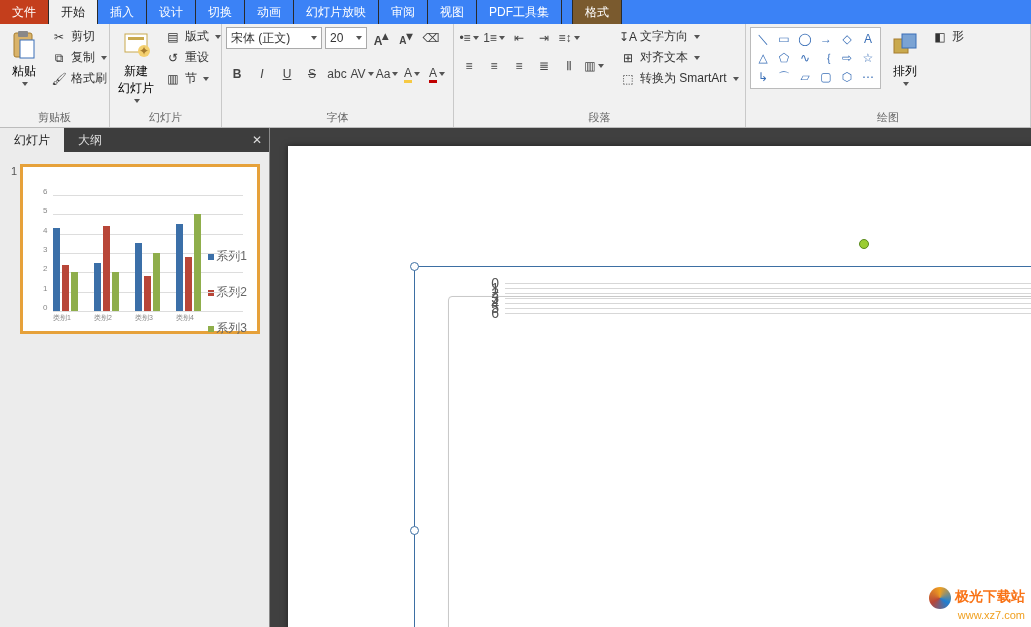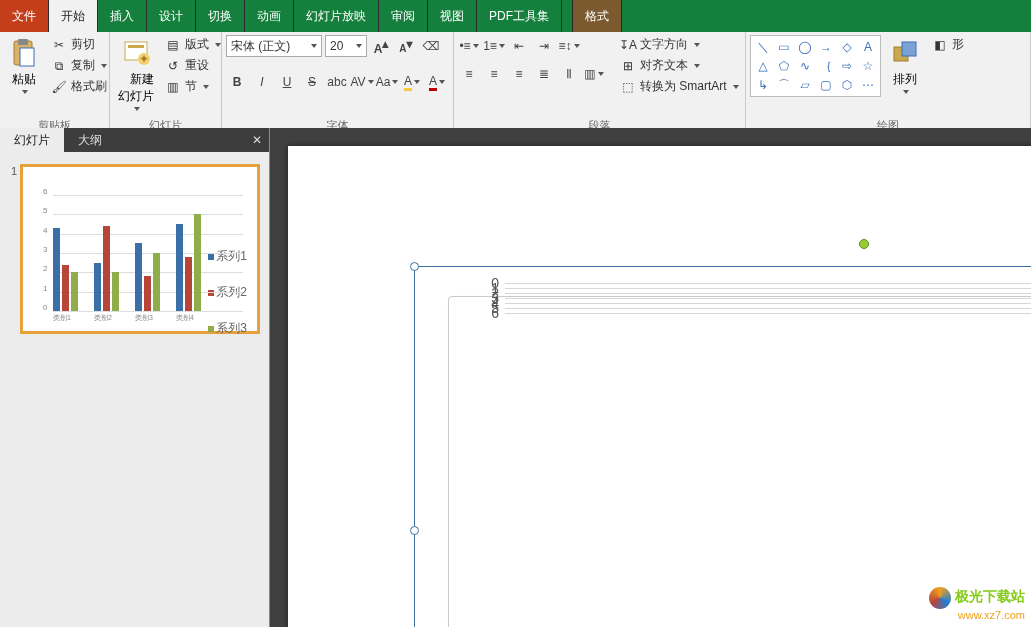--- a/index.html
+++ b/index.html
@@ -1,17 +1,17 @@
 <!DOCTYPE html>
 <html><head>
 <meta charset="utf-8">
 <style>
 *{box-sizing:border-box;margin:0;padding:0;font-family:"Microsoft YaHei",sans-serif;font-size:12px;user-select:none}
 html,body{width:1031px;height:627px;overflow:hidden;background:#404040}
-.tabbar{height:32px;background:#15803d;display:flex;align-items:stretch}
+.tabbar{height:24px;background:#3b82f6;display:flex;align-items:stretch}
 .tab{padding:0 12px;display:flex;align-items:center;color:#fff;border-right:1px solid #2a2a2a;cursor:pointer}
 .tab.file{background:#c43e1c}
 .tab.active{background:#f1f1f1;color:#222}
 .tab.ctx{background:#7a5a2e;border-left:1px solid #2a2a2a}
 .ribbon{height:104px;background:#f1f1f1;border-bottom:1px solid #bcbcbc;display:flex}
 .group{border-right:1px solid #c9c9c9;display:flex;flex-direction:column;justify-content:space-between;padding:3px 4px 0}
 .gbody{flex:1;display:flex;align-items:flex-start;gap:4px}
 .glabel{text-align:center;color:#666;font-size:11px;padding-bottom:2px}
 .bigbtn{display:flex;flex-direction:column;align-items:center;gap:2px;padding:2px 4px;border-radius:2px;cursor:pointer}
 .bigbtn .ic{width:32px;height:32px;display:flex;align-items:center;justify-content:center}
@@ -39,21 +39,21 @@
 .slide{position:absolute;left:18px;top:18px;width:1400px;height:900px;background:#fff;box-shadow:0 0 6px rgba(0,0,0,.5)}
 .chartsel{position:absolute;border:1.5px solid #3d6fa3}
 .handle{position:absolute;width:9px;height:9px;background:#fff;border:1px solid #3d6fa3;border-radius:50%}
 .rot{position:absolute;width:10px;height:10px;background:#9acd32;border:1px solid #5a8a1e;border-radius:50%}
 .chartbox{position:absolute;background:#fff;border:1px solid #c9c9c9;border-radius:4px;box-shadow:1px 1px 2px rgba(0,0,0,.15);padding:6px}
 .axis-lbl{position:absolute;color:#555;font-size:14px;text-align:right;width:20px}
 .grid-line{position:absolute;left:30px;right:6px;height:1px;background:#d7d7d7}
 .bar{position:absolute;bottom:0;width:18px}
 .c1{background:#3b6fa8}.c2{background:#b84638}.c3{background:#8fae4b}
 .watermark{position:absolute;right:6px;bottom:6px;text-align:right;pointer-events:none}
-.watermark .t1{color:#84cc16;font-weight:bold;font-size:14px}
+.watermark .t1{color:#f97316;font-weight:bold;font-size:14px}
 .watermark .t2{color:#f0a020;font-size:11px}
 .wlogo{width:22px;height:22px;border-radius:50%;background:conic-gradient(#f0a020,#1d7fd4,#b84638,#f0a020);display:inline-block;vertical-align:middle;margin-right:4px}
 
 .mchart{position:absolute;left:30px;top:28px;right:14px;bottom:20px}
 .maxis{position:absolute;color:#888;font-size:8px;left:-10px}
 .mgl{position:absolute;left:0;right:0;height:1px;background:#ddd}
 .mbar{position:absolute;bottom:0;width:6px}
 .mcat{position:absolute;bottom:-12px;color:#888;font-size:7px;width:30px;text-align:center}
 .mleg{position:absolute;right:-4px;top:34px;font-size:7px;color:#666}
 .mleg div{display:flex;align-items:center;gap:2px;margin:19px 0}
@@ -115,21 +115,21 @@
     <div class="gbody">
       <div class="bigbtn">
         <span class="ic">
             <svg width="28" height="28">
               <rect x="3" y="3" width="22" height="18" fill="#fff" stroke="#c9a94e"></rect>
               <rect x="6" y="6" width="16" height="3" fill="#c9a94e"></rect>
               <circle cx="22" cy="20" r="6" fill="#f4d06f"></circle>
               <text x="22" y="24" text-anchor="middle" font-size="10" fill="#a67c2e">✦</text>
             </svg>
           </span>
-        <span style="white-space:pre;text-align:right">新建
+        <span style="white-space:pre;text-align:center">新建
 幻灯片</span>
         <span class="dd"></span>
       </div>
       <div class="col">
         <div class="sbtn">
             <span class="si">▤</span>
             <span>版式</span>
             <span class="dd"></span>
           </div>
         <div class="sbtn">

